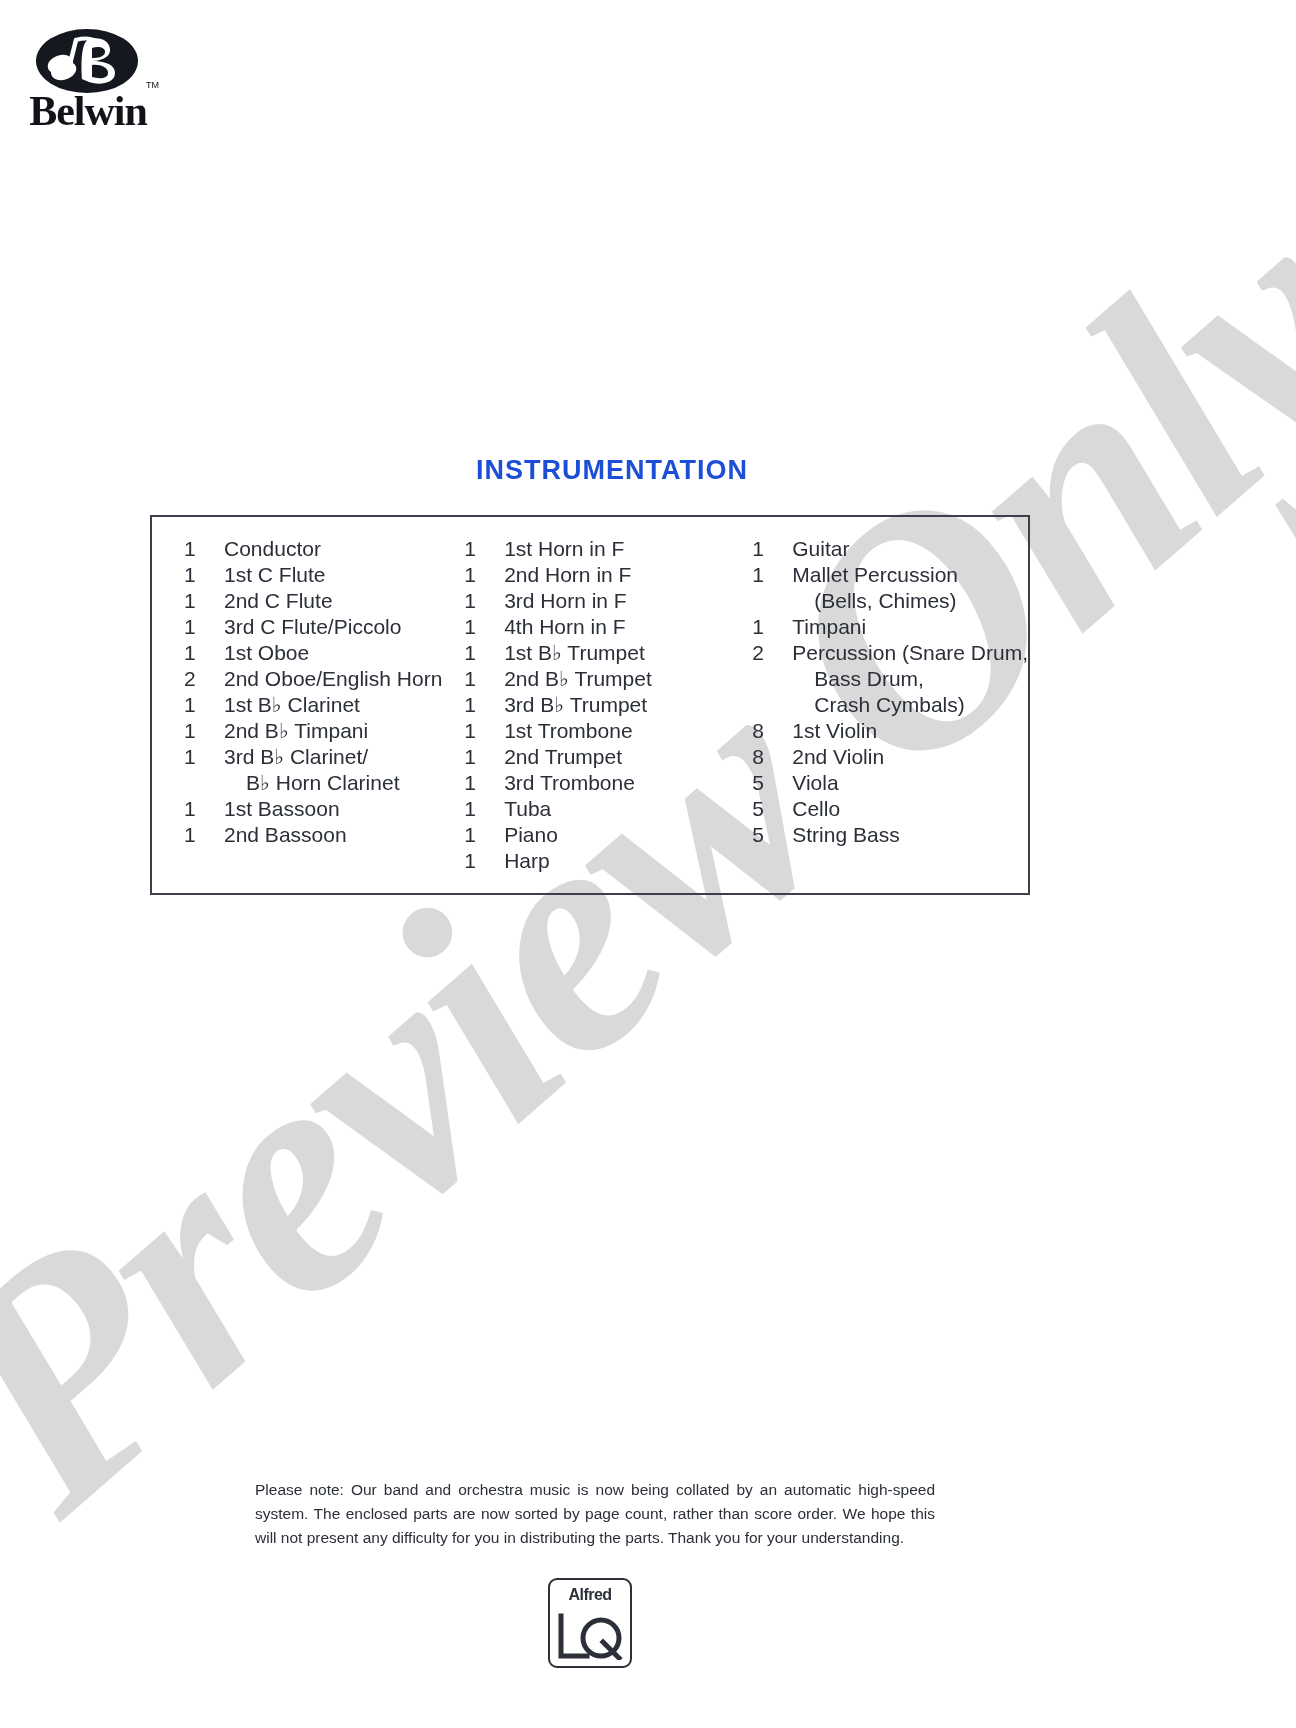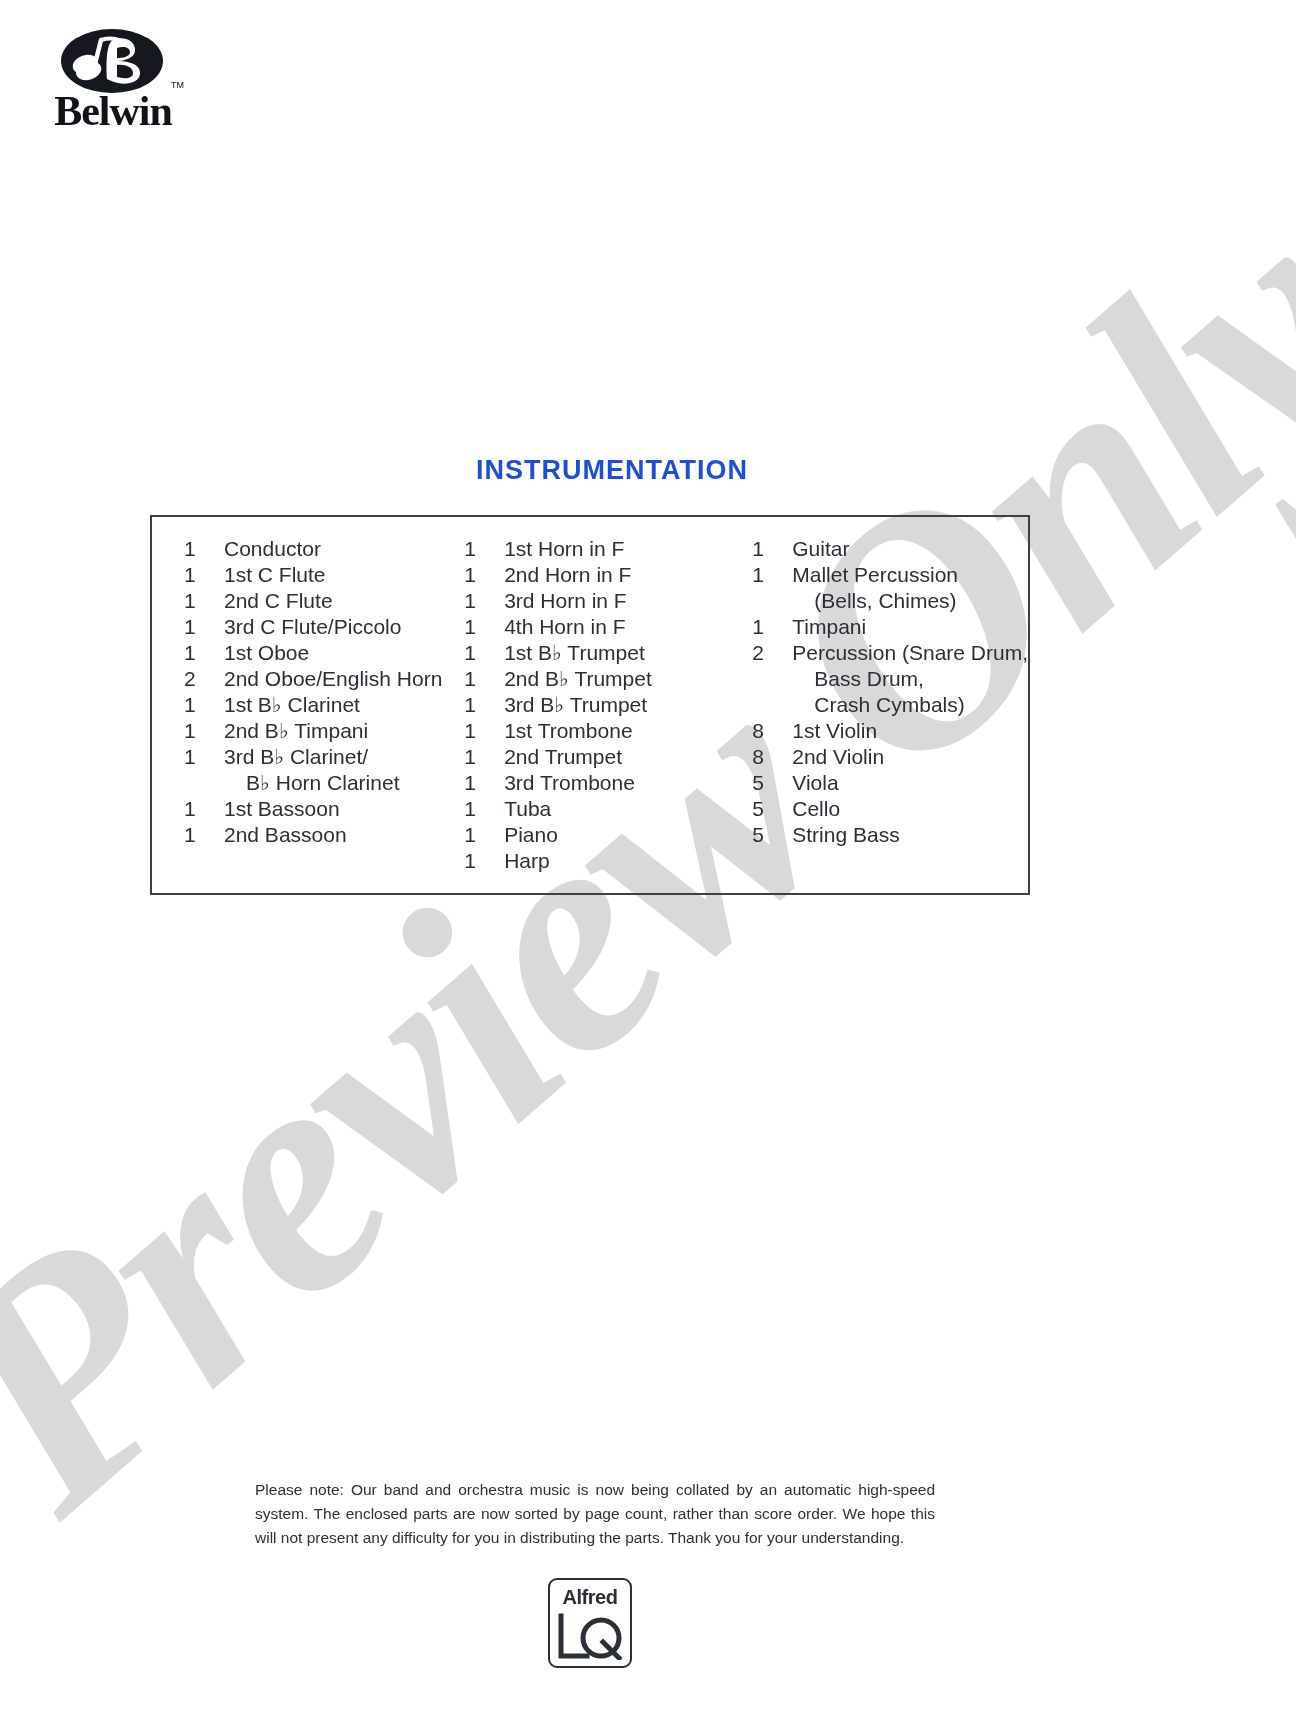--- a/index.html
+++ b/index.html
@@ -45,21 +45,21 @@
     position: absolute;
     left: 0; top: 0;
     width: 1296px; height: 1728px;
     z-index: 10;
   }
   .page * { position: relative; }
 
   
   #belwin-logo {
     position: absolute;
-    left: 38px;
+    left: 13px;
     top: 28px;
     width: 150px;
     height: 110px;
     z-index: 20;
   }
   #belwin-logo .bw-mark {
     position: absolute;
     left: 22px; top: 0;
     width: 104px; height: 66px;
   }
@@ -241,21 +241,21 @@
     z-index: 20;
     background: #ffffff;
   }
   #alfred-logo .alfred-word {
     position: absolute;
     left: 0; top: 6px;
     width: 100%;
     text-align: center;
     font-family: "Liberation Sans", sans-serif;
     font-weight: 700;
-    font-size: 20px;
+    font-size: 16px;
     letter-spacing: -0.5px;
     color: #2b2f38;
   }
   #alfred-logo .alfred-mark {
     position: absolute;
     left: 7px;
     top: 32px;
     width: 66px;
     height: 48px;
   }

